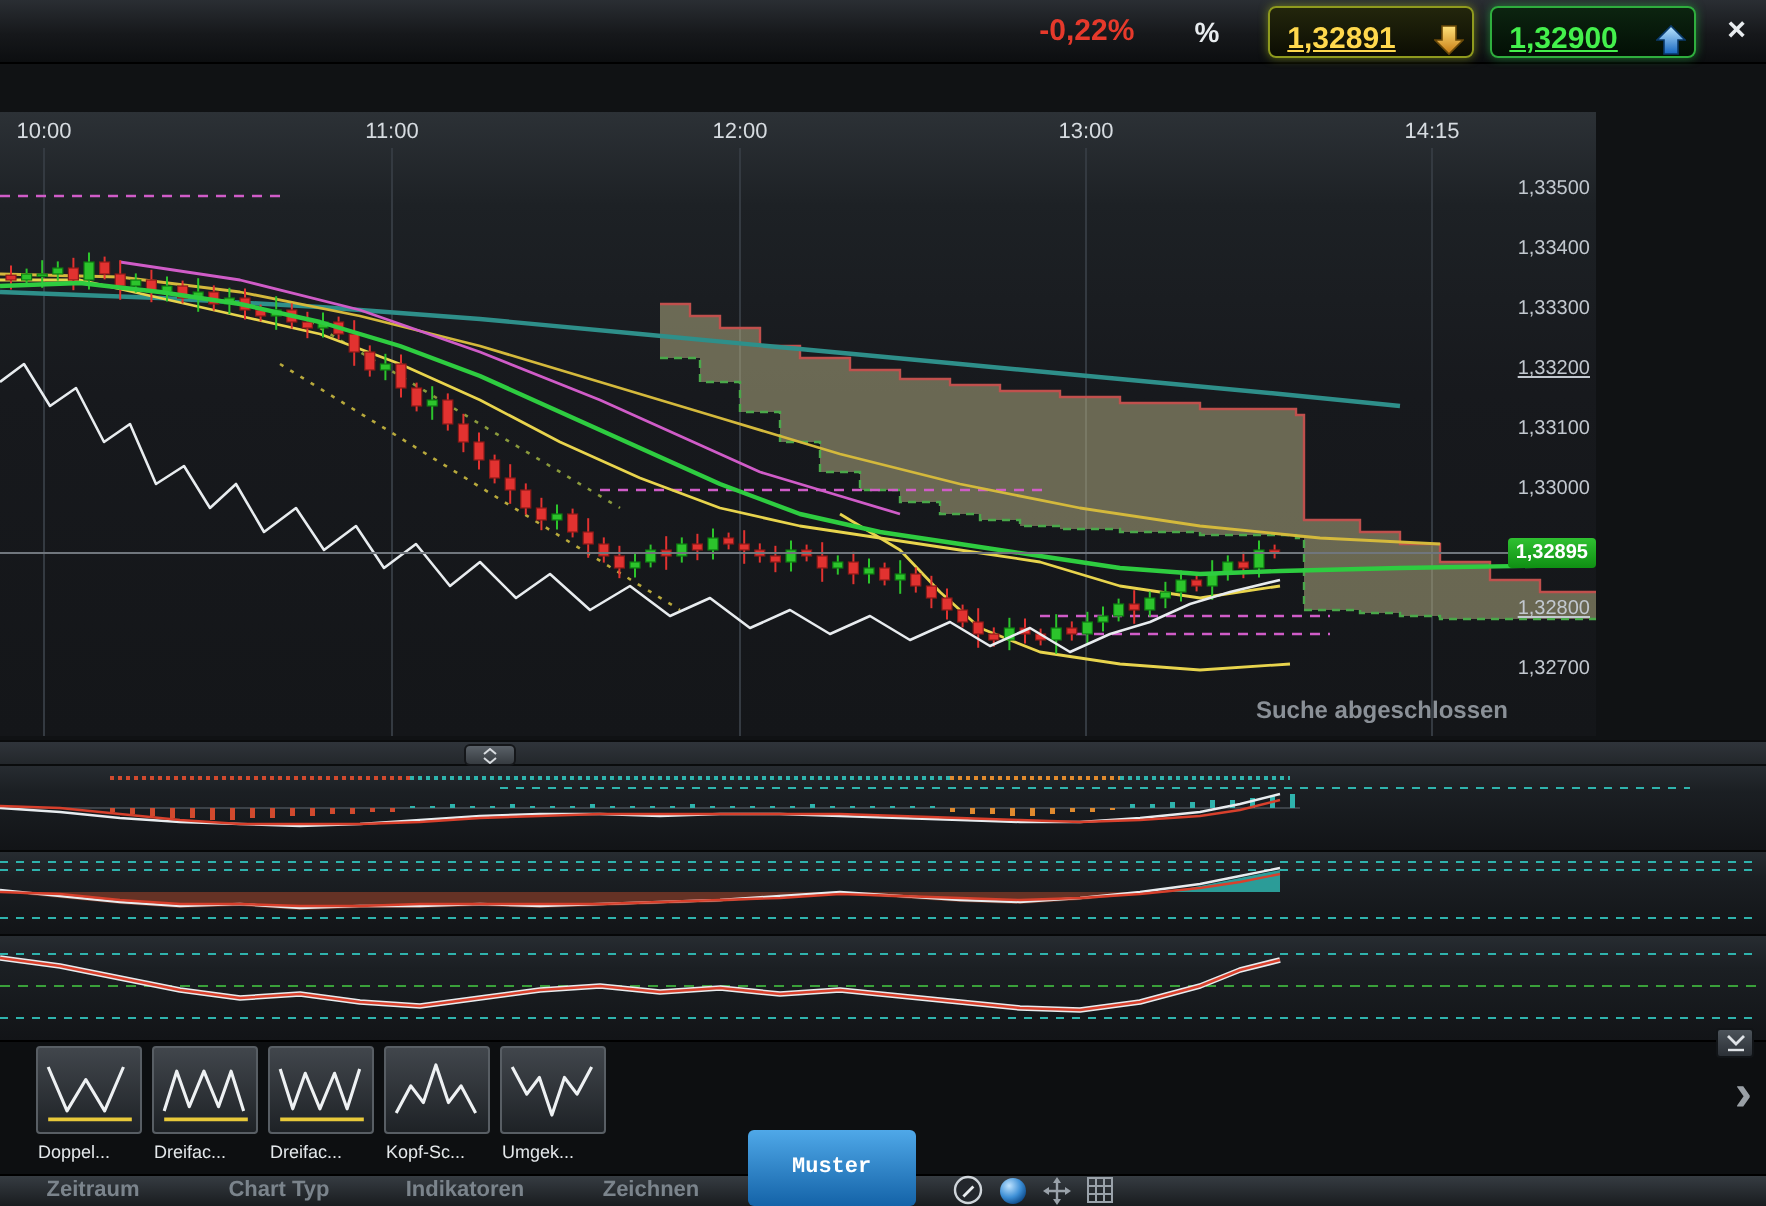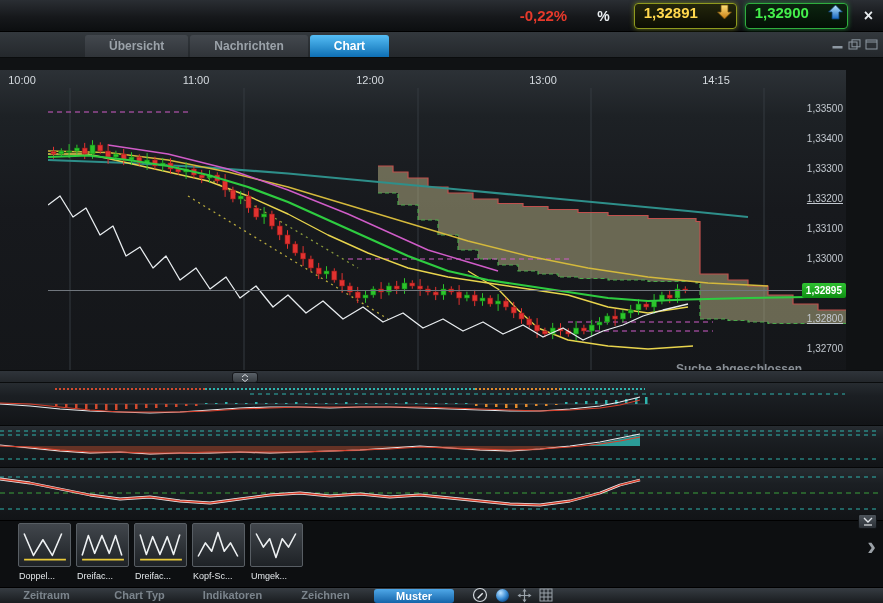--- a/index.html
+++ b/index.html
@@ -5,42 +5,42 @@
   html,body{margin:0;padding:0;background:#000;}
   .app{position:relative;width:883px;height:603px;overflow:hidden;background:#101214;
        font-family:"Liberation Sans",sans-serif;-webkit-font-smoothing:antialiased;}
 
   
   .topbar{position:absolute;top:0;left:0;width:883px;height:32px;box-sizing:border-box;
     background:linear-gradient(180deg,#2a2e33 0%,#16181b 55%,#0c0e10 100%);
     border-bottom:1px solid #000;display:flex;align-items:center;justify-content:flex-end;padding-right:10px;}
   .pct{color:#e6392b;font-size:15px;font-weight:bold;margin-right:30px;}
   .pctsym{color:#e8ecef;font-size:14px;font-weight:bold;margin-right:24px;}
-  .price-btn{height:24px;min-width:88px;border-radius:4px;display:flex;align-items:flex-start;
+  .price-btn{height:24px;min-width:88px;border-radius:4px;display:flex;align-items:flex-end;
     justify-content:space-between;padding:0 4px 0 9px;font-size:15px;font-weight:bold;margin-right:8px;
-    cursor:pointer;font-family:inherit;}
+    cursor:pointer;font-family:inherit;text-decoration:underline;}
   .sell{background:linear-gradient(180deg,#23260c,#0c0d03);border:1px solid #8f9a1e;color:#ffd84d;
     box-shadow:0 0 5px rgba(170,190,30,.55);}
   .buy{background:linear-gradient(180deg,#0c2410,#030f05);border:1px solid #2fae3e;color:#44f04c;
     box-shadow:0 0 5px rgba(40,200,70,.55);}
   .closex{color:#e8ecef;font-size:16px;font-weight:bold;margin-left:8px;cursor:pointer;line-height:16px;}
 
   
   .tabrow{position:absolute;top:32px;left:0;width:883px;height:26px;
     background:linear-gradient(180deg,#33383d,#24282c);border-bottom:1px solid #0a0c0d;box-sizing:border-box;}
   #tabs{position:absolute;left:85px;top:3px;display:flex;gap:2px;}
   .tab{height:22px;padding:0 24px;display:flex;align-items:center;border-radius:3px 3px 0 0;
     background:linear-gradient(180deg,#43484e,#303439);color:#9ba2a9;font-size:12px;font-weight:bold;cursor:pointer;}
   .tab.active{background:linear-gradient(180deg,#55bdf5,#0e6fb4);color:#fff;}
   .winctl{position:absolute;right:5px;top:7px;display:flex;gap:4px;align-items:center;}
   .winctl span{cursor:pointer;display:flex;}
 
   
-  .chart-area{position:absolute;top:70px;left:0;width:798px;height:312px;overflow:hidden;
-    background:linear-gradient(180deg,#2c3136 0%,#1d2125 15%,#17191d 45%,#141619 100%);padding-left:48px;}
+  .chart-area{position:absolute;top:56px;left:0;width:798px;height:312px;overflow:hidden;
+    background:linear-gradient(180deg,#2c3136 0%,#1d2125 15%,#17191d 45%,#141619 100%);}
   .tlabel{position:absolute;top:4px;width:40px;text-align:center;color:#d6dbe0;font-size:11px;}
   .price-axis{position:absolute;right:0;top:0;width:40px;height:100%;}
   .plabel{position:absolute;right:3px;color:#c2c8cf;font-size:10px;}
   .price-tag{position:absolute;right:0;background:linear-gradient(180deg,#2fc131,#0f8f13);color:#fff;
     font-size:10px;font-weight:bold;padding:2px 4px;border-radius:2px;z-index:3;}
   .status{position:absolute;right:44px;bottom:6px;color:#8a9097;font-size:12px;font-weight:bold;}
 
   
   .divider{position:absolute;top:370px;left:0;width:883px;height:13px;box-sizing:border-box;
     background:linear-gradient(180deg,#2f343a,#23272b);border-top:1px solid #0a0c0d;border-bottom:1px solid #0a0c0d;}
@@ -60,22 +60,22 @@
   .plbl{color:#e4e8eb;font-size:9px;margin-top:4px;padding-left:1px;white-space:nowrap;overflow:hidden;}
   .chev{position:absolute;right:7px;top:12px;color:#9aa0a6;font-size:26px;font-weight:bold;cursor:pointer;line-height:26px;}
   .collapse-btn{position:absolute;right:6px;top:514px;width:17px;height:13px;z-index:5;cursor:pointer;
     background:linear-gradient(180deg,#4c535a,#2b3036);border:1px solid #111417;border-radius:2px;
     display:flex;align-items:center;justify-content:center;}
 
   
   .toolbar{position:absolute;top:587px;left:0;width:883px;height:16px;box-sizing:border-box;
     background:linear-gradient(180deg,#363c42,#191c1f);border-top:1px solid #000;display:flex;align-items:flex-end;}
   .tb-item{width:93px;text-align:center;color:#7b848c;font-size:11px;font-weight:bold;line-height:15px;cursor:pointer;}
-  .tb-item.active{width:auto;padding:0 22px;margin:0 2px;background:linear-gradient(180deg,#4fa8e8,#1463a8);
-    color:#fff;border-radius:3px;height:14px;line-height:14px;}
+  .tb-item.active{width:auto;padding:12px 22px;margin:0 2px;background:linear-gradient(180deg,#4fa8e8,#1463a8);
+    color:#fff;border-radius:3px;height:14px;line-height:14px;font-family:Liberation Mono, monospace;}
   .tb-icons{display:flex;gap:7px;margin-left:16px;align-items:center;}
   .tb-icons span{display:flex;cursor:pointer;}
 </style>
 </head>
 <body>
 
 <div class="app">
 
   <div class="topbar">
     <span class="pct">-0,22%</span>
@@ -104,46 +104,20 @@
                 <stop offset="1" stop-color="#1565c0"></stop>
               </linearGradient>
             </defs>
             <path d="M4,15 h7 V8 h3.5 L7.5,1 L0.5,8 H4 Z" fill="url(#gb)" stroke="#0a3a6b" stroke-width="0.8"></path>
           </svg>
       </span>
     </div>
     <span class="closex">×</span>
   </div>
 
-  <div class="tabrow">
-    <div id="tabs">
-        <div class="tab">Übersicht</div>
-        <div class="tab">Nachrichten</div>
-        <div class="tab active">Chart</div>
-      </div>
-    <div class="winctl" id="winctl">
-        <span>
-          <svg width="13" height="11" viewBox="0 0 13 11">
-            <rect x="1.5" y="7" width="10" height="2.5" fill="#8d98a2"></rect>
-          </svg>
-        </span>
-        <span>
-          <svg width="13" height="11" viewBox="0 0 13 11">
-            <rect x="1" y="3" width="8" height="7" fill="none" stroke="#8d98a2"></rect>
-            <rect x="4" y="0.8" width="8" height="7" fill="none" stroke="#8d98a2"></rect>
-          </svg>
-        </span>
-        <span>
-          <svg width="13" height="11" viewBox="0 0 13 11">
-            <rect x="1" y="1" width="11" height="9" fill="none" stroke="#8d98a2"></rect>
-            <path d="M1,3 H12" stroke="#8d98a2"></path>
-          </svg>
-        </span>
-      </div>
-  </div>
 
   <div class="chart-area">
     <svg id="chartSvg" width="845" height="312">
         <g>
           <line x1="22" y1="18" x2="22" y2="312" stroke="#343a41" stroke-width="1"></line>
           <line x1="196" y1="18" x2="196" y2="312" stroke="#343a41" stroke-width="1"></line>
           <line x1="370" y1="18" x2="370" y2="312" stroke="#343a41" stroke-width="1"></line>
           <line x1="543" y1="18" x2="543" y2="312" stroke="#343a41" stroke-width="1"></line>
           <line x1="716" y1="18" x2="716" y2="312" stroke="#343a41" stroke-width="1"></line>
         </g>

